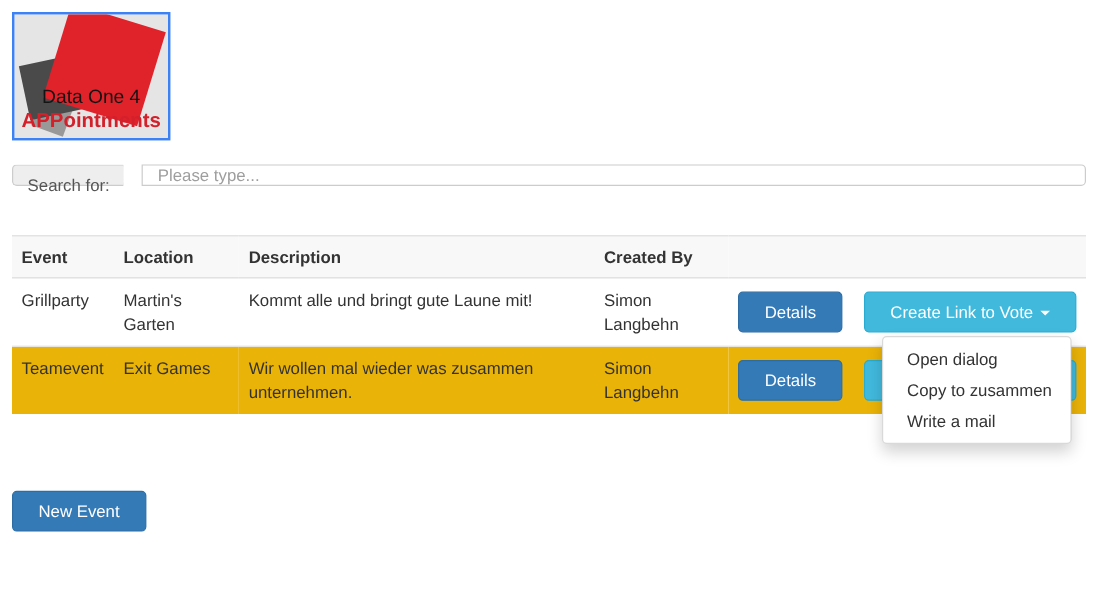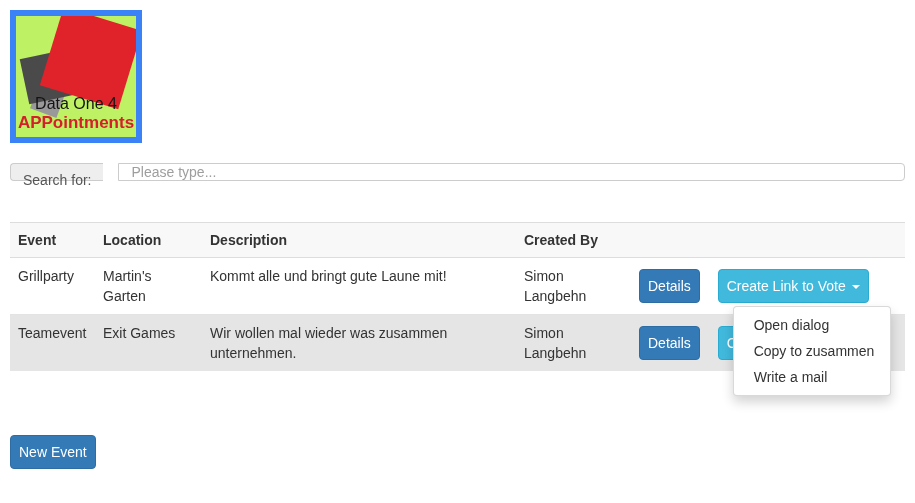--- a/index.html
+++ b/index.html
@@ -7,22 +7,22 @@
   body {
     width: 915px; height: 503px;
     font-family: "Liberation Sans", sans-serif;
     color: #333; background: #fff; overflow: hidden;
   }
   .container { padding: 0 10px; }
 
   
   .header { display: flex; margin-top: 10px; }
   .logo-box {
-    width: 132px; height: 133px; border: 6px solid #3b82f6;
-    position: relative; overflow: hidden; flex-shrink: 0; background: #bef264;
+    width: 132px; height: 107px; border: 2px solid #3b82f6;
+    position: relative; overflow: hidden; flex-shrink: 0; background: #e5e5e5;
   }
   .sq { position: absolute; }
   .sq-light { width: 28px; height: 28px; background: #999; transform: rotate(20deg); left: 18px; top: 70px; }
   .sq-dark  { width: 46px; height: 46px; background: #4a4a4a; transform: rotate(-12deg); left: 8px; top: 38px; }
   .sq-red   { width: 82px; height: 82px; background: #e0222b; transform: rotate(17deg); left: 34px; top: 1px; }
   .logo-text { position: absolute; bottom: 4px; left: 0; width: 100%; text-align: center; line-height: 1.15; }
   .logo-line1 { font-size: 16px; color: #141414; }
   .logo-line2 { font-size: 17px; font-weight: bold; color: #d3202a; }
 
   .header-right { margin-left: 20px; padding-top: 2px; }
@@ -45,27 +45,27 @@
 
   
   .table-wrap { margin-top: 41px; }
   table { width: 100%; border-collapse: collapse; font-size: 14px; }
   thead tr { background: #f8f8f8; }
   th {
     text-align: left; padding: 9px 8px; font-weight: bold; color: #333;
     border-top: 1px solid #ddd; border-bottom: 1px solid #ddd;
   }
   td { padding: 8px; vertical-align: top; line-height: 20px; }
-  tbody tr.striped { background: #e5e5e5; }
+  tbody tr.striped { background: #eab308; }
   tbody tr + tr td { border-top: 1px solid #e3e3e3; }
   td.actions { vertical-align: middle; padding: 4px 8px; white-space: nowrap; }
 
   
   .btn {
-    display: inline-block; padding: 6px 8px; font-size: 14px; line-height: 20px;
+    display: inline-block; padding: 6px 21px; font-size: 14px; line-height: 20px;
     border-radius: 4px; color: #fff; border: 1px solid transparent; cursor: pointer;
     font-family: "Liberation Sans", sans-serif; text-align: left;
   }
   .btn-primary { background: #337ab7; border-color: #2e6da4; }
   .btn-info { background: #41b9dd; border-color: #2aabd2; }
   .caret {
     display: inline-block; width: 0; height: 0; margin-left: 6px; vertical-align: middle;
     border-top: 4px dashed #fff; border-top: 4px solid #fff;
     border-left: 4px solid transparent; border-right: 4px solid transparent;
   }

